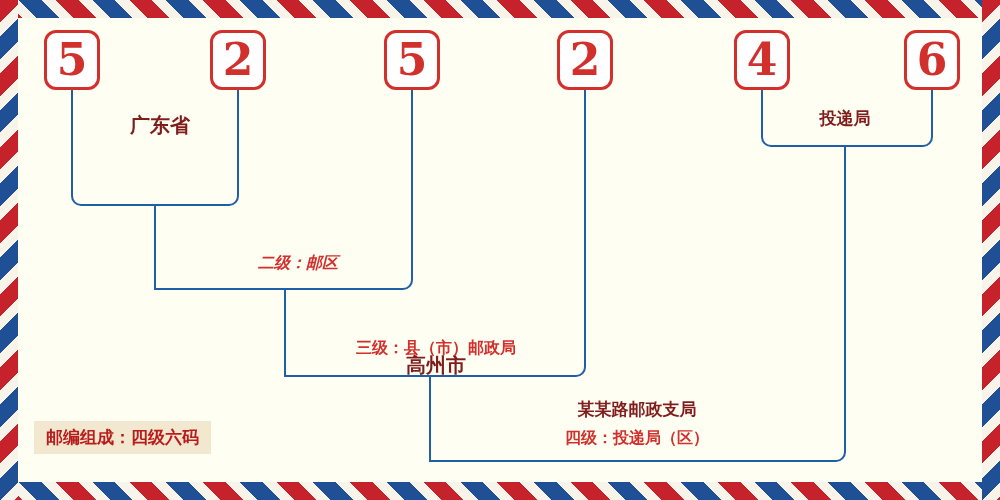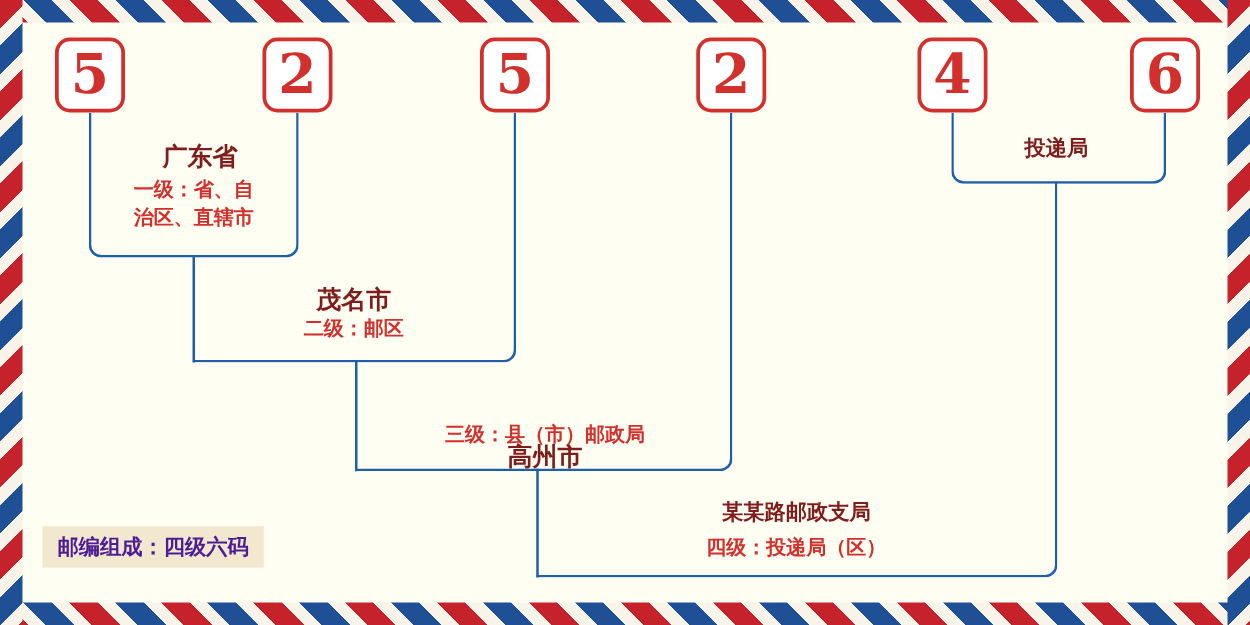--- a/index.html
+++ b/index.html
@@ -68,21 +68,21 @@
     position:absolute; color:#7f1d1d; font-weight:bold;
     font-size:20px; text-align:center; z-index:3;
   }
   .blue-label.sm { font-size:17px;text-align:center; }
   .red-label {
     position:absolute; color:#d2302c; font-weight:bold;
     font-size:16px; text-align:center; line-height:22px; z-index:3;
   }
   .badge {
     position:absolute; left:34px; top:421px;
-    background:#f2e7cf; color:#4c1d95;
+    background:#f2e7cf; color:#b91c1c;
     font-weight:bold; font-size:17px;
     padding:5px 12px; z-index:3;
   }
 </style>
 </head>
 <body>
 
 <div class="page">
 
   <div class="stripe stripe-top"></div>
@@ -112,27 +112,22 @@
     <span class="digit">2</span>
   </div>
   <div class="digit-box" style="left:734px;">
     <span class="digit">4</span>
   </div>
   <div class="digit-box" style="left:904px;">
     <span class="digit">6</span>
   </div>
 
   <div class="blue-label" style="left:95px; top:112px; width:130px;">广东省</div>
-  <div class="red-label" style="left:75px; top:141px; width:160px;">
-    <div>一级：省、自</div>
-    <div>治区、直辖市</div>
-  </div>
 
-  <div class="blue-label" style="left:223px; top:226px; width:120px;">茂名市</div>
-  <div class="red-label" style="left:203px; top:252px; width:160px;">二级：邮区</div>
+  <div class="red-label" style="left:218px; top:252px; width:160px;font-style:italic;">二级：邮区</div>
 
   <div class="blue-label" style="left:376px; top:310px; width:120px;margin-top:42px;">高州市</div>
   <div class="red-label" style="left:326px; top:337px; width:220px;">三级：县（市）邮政局</div>
 
   <div class="blue-label sm" style="left:537px; top:398px; width:200px;">某某路邮政支局</div>
   <div class="red-label" style="left:527px; top:427px; width:220px;">四级：投递局（区）</div>
 
   <div class="blue-label sm" style="left:785px; top:107px; width:120px;">投递局</div>
 
   <div class="badge">邮编组成：四级六码</div>

